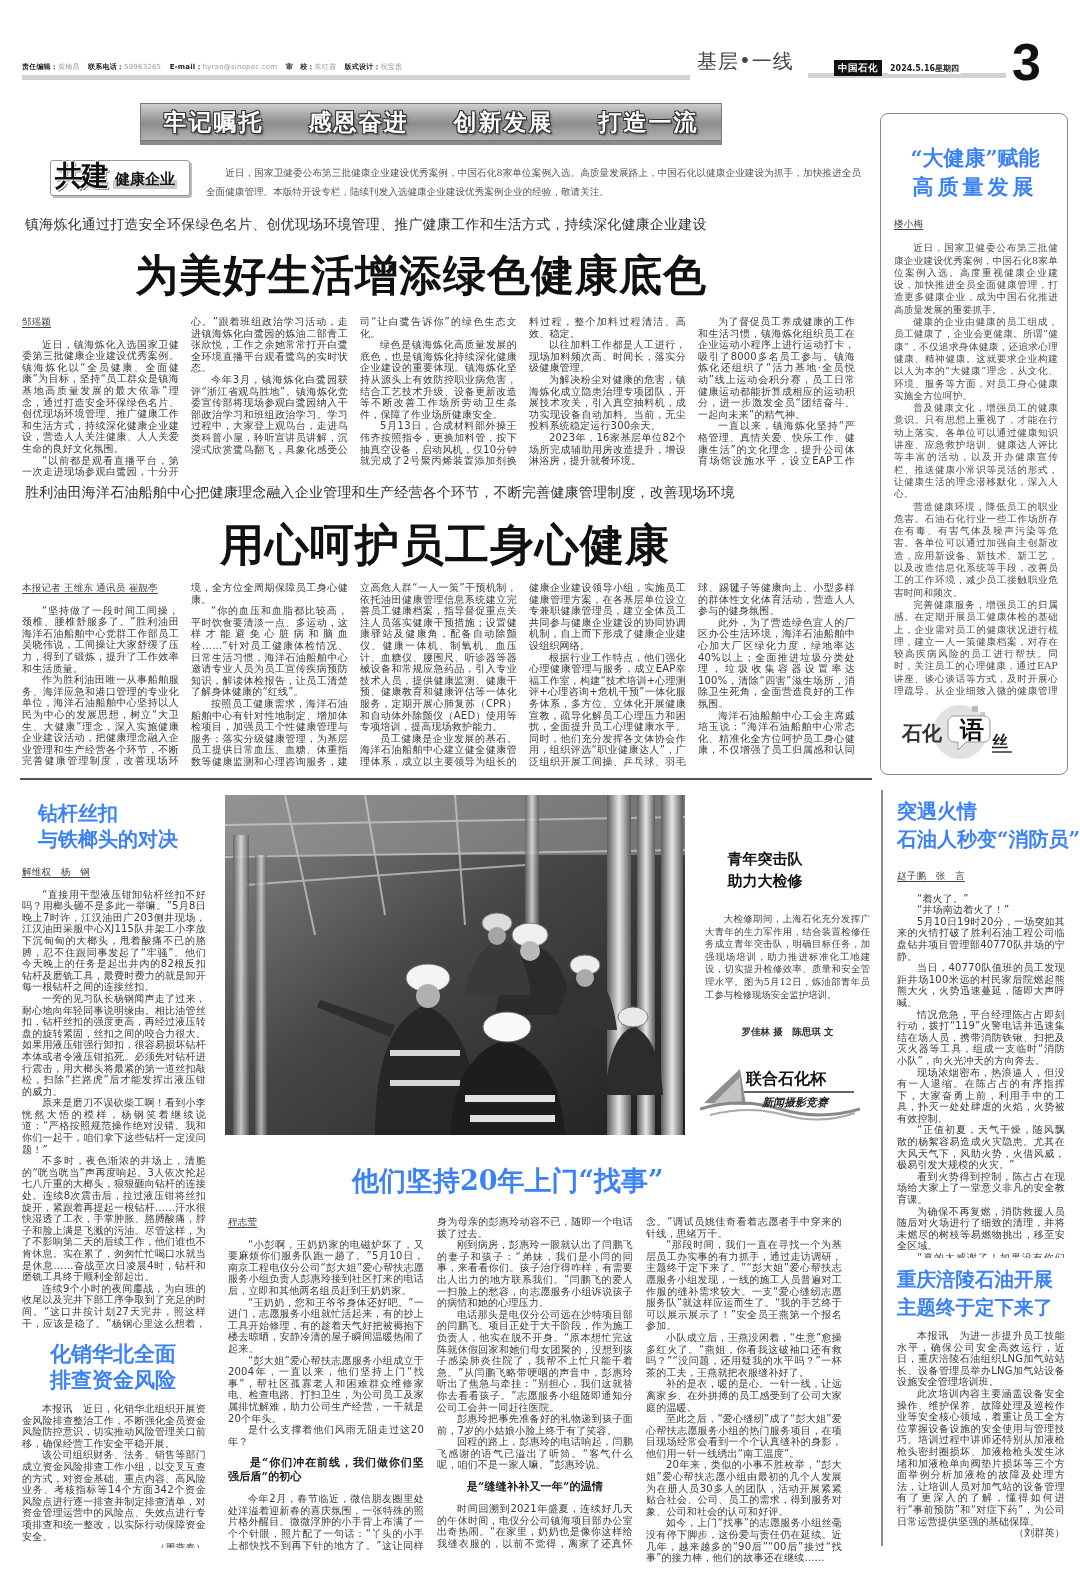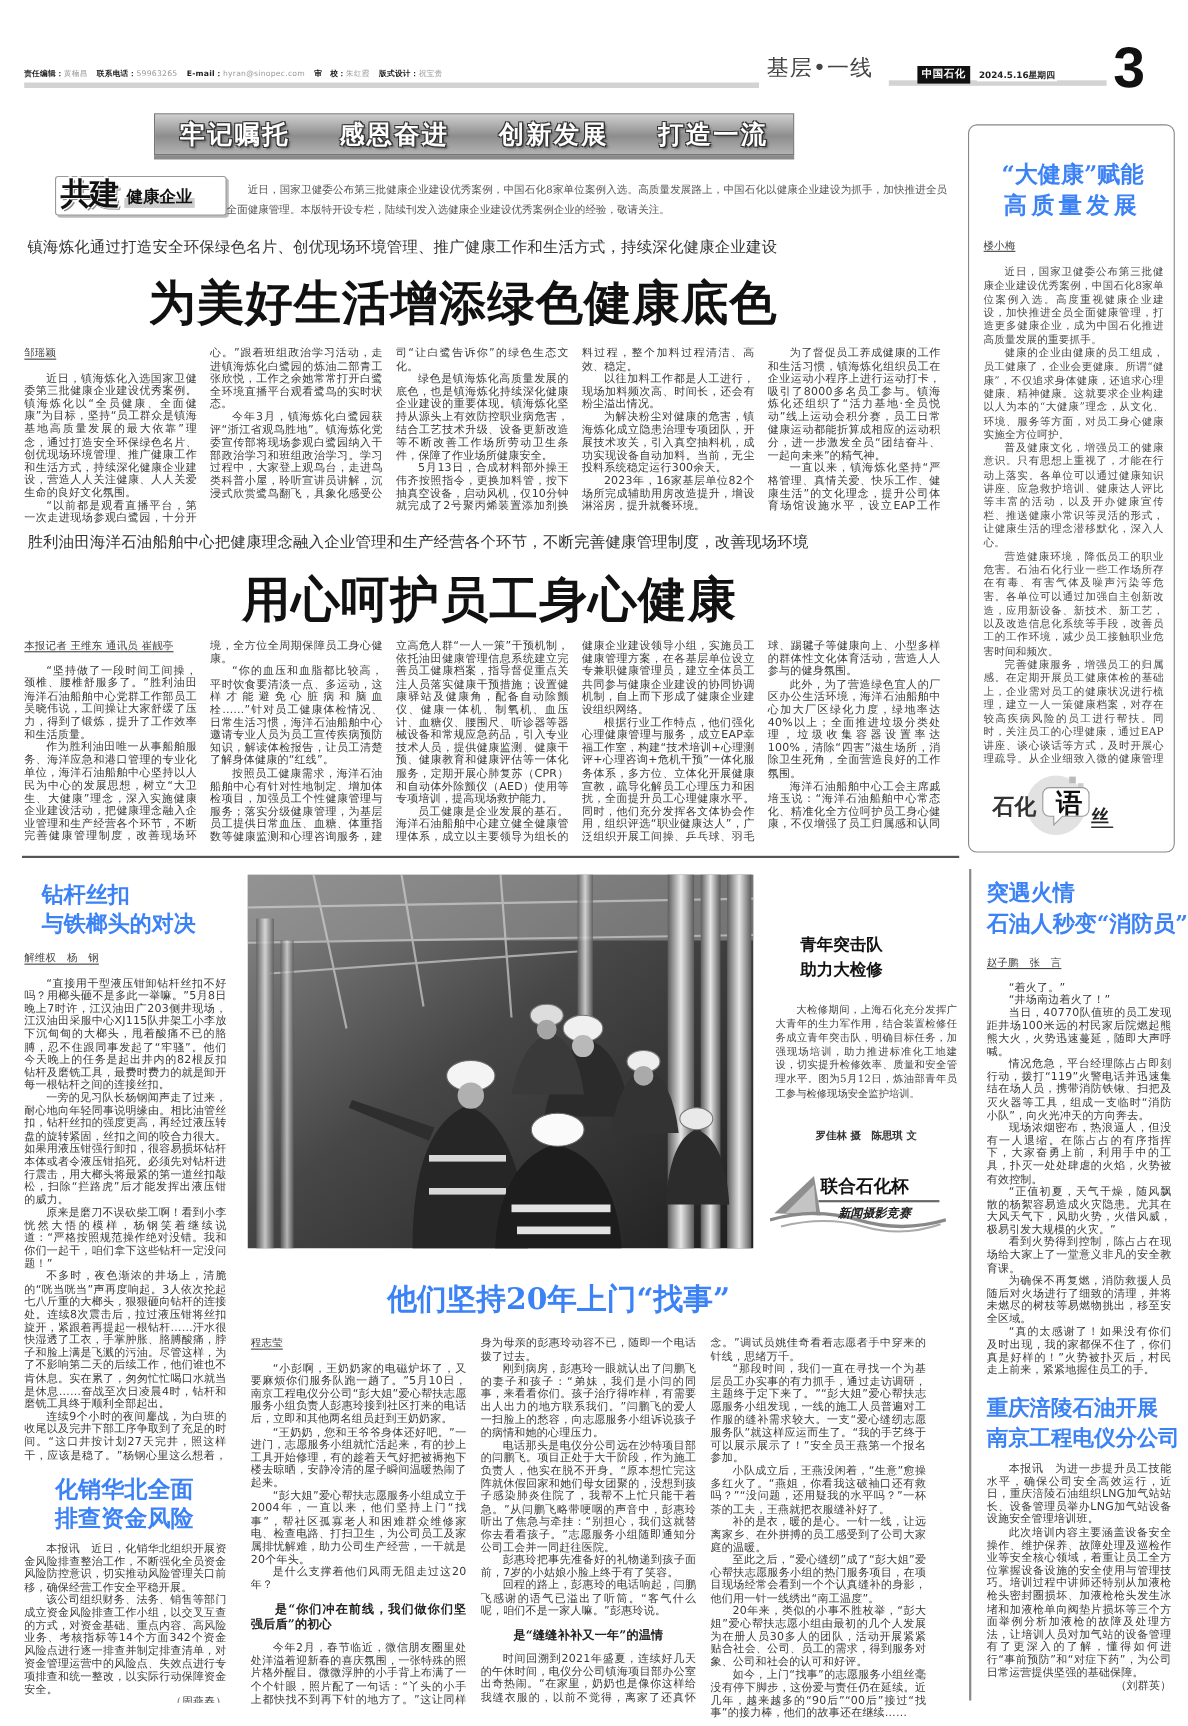--- a/index.html
+++ b/index.html
@@ -20,21 +20,21 @@
 
   
   .banner { left:140px; top:103px; width:580px; height:36px; border:1px solid #777;
             background:linear-gradient(#cfcfcf, #8d8d8d 55%, #b2b2b2); display:flex; align-items:center; justify-content:space-around; }
   .banner span { color:#fff; font-size:23px; font-weight:bold; letter-spacing:2px;
                  text-shadow:1px 1px 0 #333,-1px -1px 0 #333,1px -1px 0 #333,-1px 1px 0 #333, 2px 2px 2px #555; }
   .banner-rule { left:140px; top:141px; width:582px; height:4px; background:#8a8a8a; }
 
   
   .logo-box { left:50px; top:160px; width:138px; height:34px; border:1px solid #999; border-radius:3px;
-              box-shadow:2px 2px 0 #bbb; background:#fff;padding-left:16px; }
+              box-shadow:2px 2px 0 #bbb; background:#fff; }
   .logo-main { position:absolute; left:4px; top:-4px; font-size:28px; font-weight:bold; color:#111;
                text-shadow:1px 1px 0 #fff,-1px -1px 0 #fff, 2px 2px 0 #888; letter-spacing:-2px; }
   .logo-sub { position:absolute; left:62px; top:9px; font-family:"DejaVu Serif", serif; font-size:15px; font-weight:bold;
               color:#111; background:linear-gradient(transparent 55%, #ccc 55%); padding:0 2px; }
   .intro { left:206px; top:163px; width:655px; font-family:"DejaVu Serif", serif; font-size:9.6px; line-height:19px;
            color:#555; text-indent:2em; text-align:justify; }
 
   
   .subtitle { font-size:14px; color:#333; white-space:nowrap; letter-spacing:0.2px; }
   .headline-xl { font-size:43px; font-weight:bold; color:#111; white-space:nowrap; letter-spacing:1px; }
@@ -102,21 +102,21 @@
 
   <div class="abs subtitle" style="left:25px;top:216px;">镇海炼化通过打造安全环保绿色名片、创优现场环境管理、推广健康工作和生活方式，持续深化健康企业建设</div>
   <div class="abs headline-xl" style="left:135px;top:247px;">为美好生活增添绿色健康底色</div>
   <div class="cols" style="left:22px;top:316px;width:833px;height:162px;columns:5;column-gap:12px;">
     <div class="byline">邹瑶颖</div>
     <p>近日，镇海炼化入选国家卫健委第三批健康企业建设优秀案例。镇海炼化以“全员健康、全面健康”为目标，坚持“员工群众是镇海基地高质量发展的最大依靠”理念，通过打造安全环保绿色名片、创优现场环境管理、推广健康工作和生活方式，持续深化健康企业建设，营造人人关注健康、人人关爱生命的良好文化氛围。</p>
     <p>“以前都是观看直播平台，第一次走进现场参观白鹭园，十分开心。”跟着班组政治学习活动，走进镇海炼化白鹭园的炼油二部青工张欣悦，工作之余她常常打开白鹭全环境直播平台观看鹭鸟的实时状态。</p>
     <p>今年3月，镇海炼化白鹭园获评“浙江省观鸟胜地”。镇海炼化党委宣传部将现场参观白鹭园纳入干部政治学习和班组政治学习。学习过程中，大家登上观鸟台，走进鸟类科普小屋，聆听宣讲员讲解，沉浸式欣赏鹭鸟翻飞，具象化感受公司“让白鹭告诉你”的绿色生态文化。</p>
     <p>绿色是镇海炼化高质量发展的底色，也是镇海炼化持续深化健康企业建设的重要体现。镇海炼化坚持从源头上有效防控职业病危害，结合工艺技术升级、设备更新改造等不断改善工作场所劳动卫生条件，保障了作业场所健康安全。</p>
     <p>5月13日，合成材料部外操王伟齐按照指令，更换加料管，按下抽真空设备，启动风机，仅10分钟就完成了2号聚丙烯装置添加剂换料过程，整个加料过程清洁、高效、稳定。</p>
-    <p>以往加料工作都是人工进行，现场加料频次高、时间长，还会有粉尘溢出情况。</p>
+    <p>以往加料工作都是人工进行，现场加料频次高、时间长，落实分级健康管理。</p>
     <p>为解决粉尘对健康的危害，镇海炼化成立隐患治理专项团队，开展技术攻关，引入真空抽料机，成功实现设备自动加料。当前，无尘投料系统稳定运行300余天。</p>
     <p>2023年，16家基层单位82个场所完成辅助用房改造提升，增设淋浴房，提升就餐环境。</p>
     <p>为了督促员工养成健康的工作和生活习惯，镇海炼化组织员工在企业运动小程序上进行运动打卡，吸引了8000多名员工参与。镇海炼化还组织了“活力基地·全员悦动”线上运动会积分赛，员工日常健康运动都能折算成相应的运动积分，进一步激发全员“团结奋斗、一起向未来”的精气神。</p>
     <p>一直以来，镇海炼化坚持“严格管理、真情关爱、快乐工作、健康生活”的文化理念，提升公司体育场馆设施水平，设立EAP工作室，举办健康讲座，传播健康理念和文化，积极推进职业健康保护行动。</p>
   </div>
 
   <div class="abs subtitle" style="left:25px;top:484px;">胜利油田海洋石油船舶中心把健康理念融入企业管理和生产经营各个环节，不断完善健康管理制度，改善现场环境</div>
   <div class="abs headline-xl" style="left:220px;top:516px;font-size:44px;">用心呵护员工身心健康</div>
   <div class="cols" style="left:22px;top:582px;width:833px;height:192px;columns:5;column-gap:12px;">
     <div class="byline">本报记者 王维东 通讯员 崔靓亭</div>
@@ -292,32 +292,33 @@
   <div class="abs rule-v" style="left:881px;top:790px;height:756px;"></div>
 
   <div class="abs headline-serif" style="left:897px;top:797px;font-size:20px;line-height:28px;white-space:nowrap;">
     <div>突遇火情</div>
     <div>石油人秒变“消防员”</div>
   </div>
   <div class="cols" style="left:897px;top:870px;width:168px;height:388px;">
     <div class="byline">赵子鹏　张　言</div>
     <p>“着火了。”</p>
     <p>“井场南边着火了！”</p>
+    <p>5月10日19时20分，一场突如其来的火情打破了胜利石油工程公司临盘钻井项目管理部40770队井场的宁静。</p>
     <p>当日，40770队值班的员工发现距井场100米远的村民家后院燃起熊熊大火，火势迅速蔓延，随即大声呼喊。</p>
     <p>情况危急，平台经理陈占占即刻行动，拨打“119”火警电话并迅速集结在场人员，携带消防铁锹、扫把及灭火器等工具，组成一支临时“消防小队”，向火光冲天的方向奔去。</p>
     <p>现场浓烟密布，热浪逼人，但没有一人退缩。在陈占占的有序指挥下，大家奋勇上前，利用手中的工具，扑灭一处处肆虐的火焰，火势被有效控制。</p>
     <p>“正值初夏，天气干燥，随风飘散的杨絮容易造成火灾隐患。尤其在大风天气下，风助火势，火借风威，极易引发大规模的火灾。”</p>
     <p>看到火势得到控制，陈占占在现场给大家上了一堂意义非凡的安全教育课。</p>
     <p>为确保不再复燃，消防救援人员随后对火场进行了细致的清理，并将未燃尽的树枝等易燃物挑出，移至安全区域。</p>
     <p>“真的太感谢了！如果没有你们及时出现，我的家都保不住了，你们真是好样的！”火势被扑灭后，村民走上前来，紧紧地握住员工的手。</p>
   </div>
 
   <div class="abs headline-serif" style="left:897px;top:1266px;font-size:19.5px;line-height:28px;white-space:nowrap;">
     <div>重庆涪陵石油开展</div>
-    <div>南京工程电仪分公司</div>
+    <div>主题终于定下来了</div>
   </div>
   <div class="cols" style="left:897px;top:1330px;width:168px;height:212px;">
     <p>本报讯　为进一步提升员工技能水平，确保公司安全高效运行，近日，重庆涪陵石油组织LNG加气站站长、设备管理员举办LNG加气站设备设施安全管理培训班。</p>
     <p>此次培训内容主要涵盖设备安全操作、维护保养、故障处理及巡检作业等安全核心领域，着重让员工全方位掌握设备设施的安全使用与管理技巧。培训过程中讲师还特别从加液枪枪头密封圈损坏、加液枪枪头发生冰堵和加液枪单向阀垫片损坏等三个方面举例分析加液枪的故障及处理方法，让培训人员对加气站的设备管理有了更深入的了解，懂得如何进行“事前预防”和“对症下药”，为公司日常运营提供坚强的基础保障。</p>
     <p class="sig">（刘群英）</p>
   </div>
 
 </div>
 
 </body></html>

